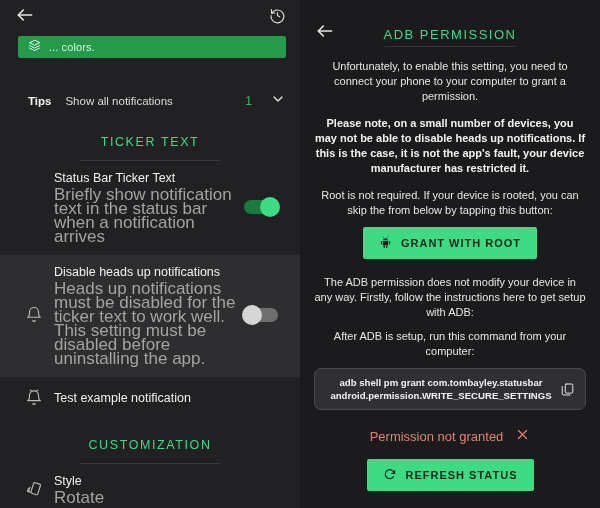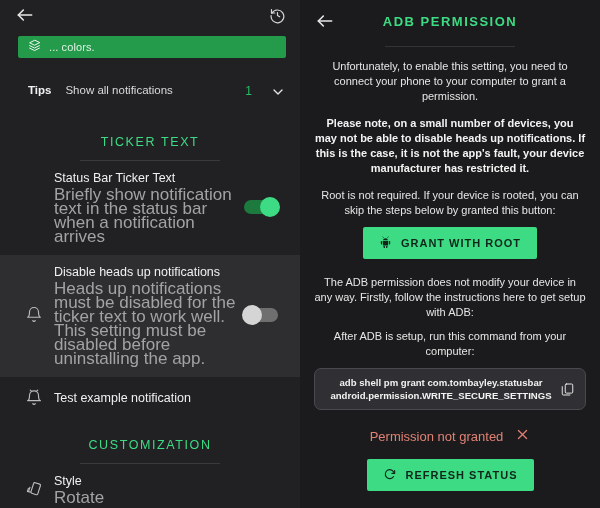--- a/index.html
+++ b/index.html
@@ -39,20 +39,21 @@
     gap: 8px;
     padding-left: 10px;
   }
   .banner-text {
     color: #dff3e4;
     font-size: 11px;
     letter-spacing: .1px;
   }
   .tips-row {
     display: flex;
+    align-items: center;
     height: 34px;
     margin-top: 22px;
     padding: 0 14px 0 28px;
   }
   .tips-label {
     color: #f2f2f2; font-size: 11.5px; font-weight: bold;
     margin-right: 14px;
   }
   .tips-sub { color: #dadada; font-size: 11.5px; flex: 1; }
   .tips-count { color: #2bbd62; font-size: 12px; margin-right: 18px; }
@@ -101,24 +102,23 @@
 
   
   .panel-right {
     width: 300px; height: 508px;
     background: #1b1b1d;
     position: relative;
     overflow: hidden;
   }
   .r-topbar {
     height: 42px;
-    display: flex; align-items: center;
+    display: flex; align-items: flex-end;
     padding-left: 14px;
     position: relative;
-    font-weight: bold;
   }
   .r-title {
     position: absolute; left: 0; right: 0;
     text-align: center;
     color: #3ddc84;
     font-size: 13px;
     letter-spacing: 1.5px;
     pointer-events: none;
   }
   .r-rule { width: 130px; height: 1px; background: #343437; margin: 4px auto 0 auto; }
@@ -310,21 +310,21 @@
             <path d="M10 6l-6 6 6 6"></path>
           </svg>
       </div>
       <div class="r-title">ADB PERMISSION</div>
     </div>
     <div class="r-rule"></div>
 
     <div class="r-body">
       <div class="para">Unfortunately, to enable this setting, you need to connect your phone to your computer to grant a permission.</div>
       <div class="para bold">Please note, on a small number of devices, you may not be able to disable heads up notifications. If this is the case, it is not the app's fault, your device manufacturer has restricted it.</div>
-      <div class="para tight">Root is not required. If your device is rooted, you can skip the steps below by granted this button:</div>
+      <div class="para tight">Root is not required. If your device is rooted, you can skip the from below by tapping this button:</div>
 
       <button class="btn">
         <span>
           <svg width="13" height="13" viewBox="0 0 24 24" fill="#11261a">
               <path d="M7.2 9h9.6v7.4a1 1 0 0 1-1 1H8.2a1 1 0 0 1-1-1z"></path>
               <rect x="3.4" y="9" width="2.5" height="6.6" rx="1.25"></rect>
               <rect x="18.1" y="9" width="2.5" height="6.6" rx="1.25"></rect>
               <rect x="8.6" y="17.9" width="2.4" height="4.4" rx="1.2"></rect>
               <rect x="13" y="17.9" width="2.4" height="4.4" rx="1.2"></rect>
               <path d="M7.3 8A4.8 4.8 0 0 1 12 4.1 4.8 4.8 0 0 1 16.7 8z"></path>

